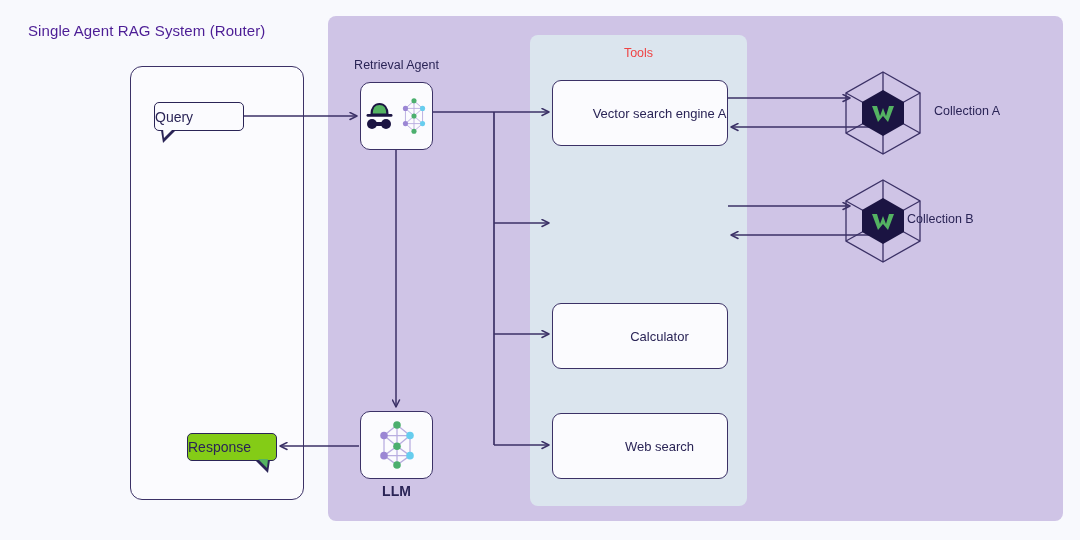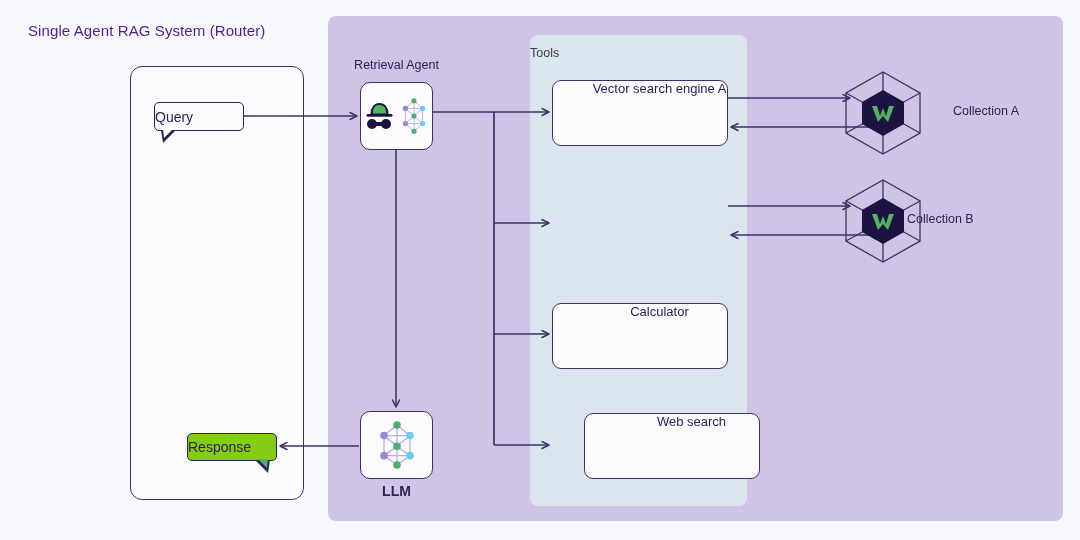--- a/index.html
+++ b/index.html
@@ -21,51 +21,51 @@
   .purple-panel{
     position:absolute;left:328px;top:16px;width:735px;height:505px;
     background:#cfc4e6;border-radius:8px;
   }
   .tools-panel{
     position:absolute;left:530px;top:35px;width:217px;height:471px;
     background:#dbe5ee;border-radius:8px;
   }
   .tools-label{
     position:absolute;left:530px;top:46px;width:217px;
-    text-align:left;font-size:12.5px;color:#404040;
+    text-align:center;font-size:12.5px;color:#ef4444;
   }
   .agent-label{
     position:absolute;left:330px;top:58px;width:133px;
     text-align:center;font-size:12.5px;color:#2a2456;
   }
   .llm-label{
     position:absolute;left:330px;top:483px;width:133px;
     text-align:center;font-size:14px;color:#2a2456;font-weight:bold;
   }
 
   .white-frame{
     position:absolute;left:130px;top:66px;width:174px;height:434px;
     background:#fbfbfe;border:1.6px solid #3b3166;border-radius:12px;
     box-sizing:border-box;
   }
 
   .node-box{
     position:absolute;background:#fbfbfe;
     border:1.6px solid #3b3166;border-radius:9px;
     box-sizing:border-box;
-    display:flex;justify-content:center;padding-left:39px;
+    display:flex;align-items:center;justify-content:center;padding-left:39px;
   }
   .tool-box{
     left:552px;width:176px;height:66px;
     font-size:13px;color:#2a2456;
   }
   .tool-a{top:80px;}
   .tool-b{top:191px;}
   .tool-c{top:303px;}
-  .tool-d{top:413px;margin-left:32px;}
+  .tool-d{top:413px;}
 
   .icon-box{
     position:absolute;width:73px;height:68px;
     background:#fbfbfe;border:1.8px solid #3b3166;border-radius:10px;
     box-sizing:border-box;
     display:flex;align-items:center;justify-content:center;gap:3px;
   }
   .agent-box{left:360px;top:82px;}
   .llm-box{left:360px;top:411px;}
 
@@ -112,21 +112,21 @@
     border-top:9px solid #54b362;
   }
 
   .hex-icon{position:absolute;width:78px;height:86px;}
   .hex-a{left:844px;top:70px;}
   .hex-b{left:844px;top:178px;}
 
   .coll-label{
     position:absolute;font-size:12.5px;color:#2a2456;white-space:nowrap;
   }
-  .coll-a{left:934px;top:104px;margin-left:19px;}
+  .coll-a{left:934px;top:104px;}
   .coll-b{left:907px;top:212px;}
 </style>
 </head>
 <body>
 
 <div id="stage">
 
   <div class="diagram-title">Single Agent RAG System (Router)</div>
 
   <div class="purple-panel"></div>

